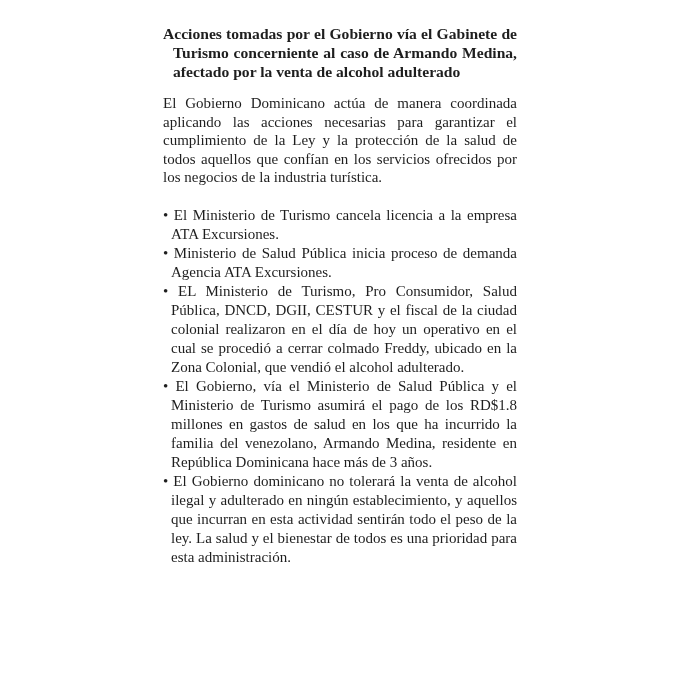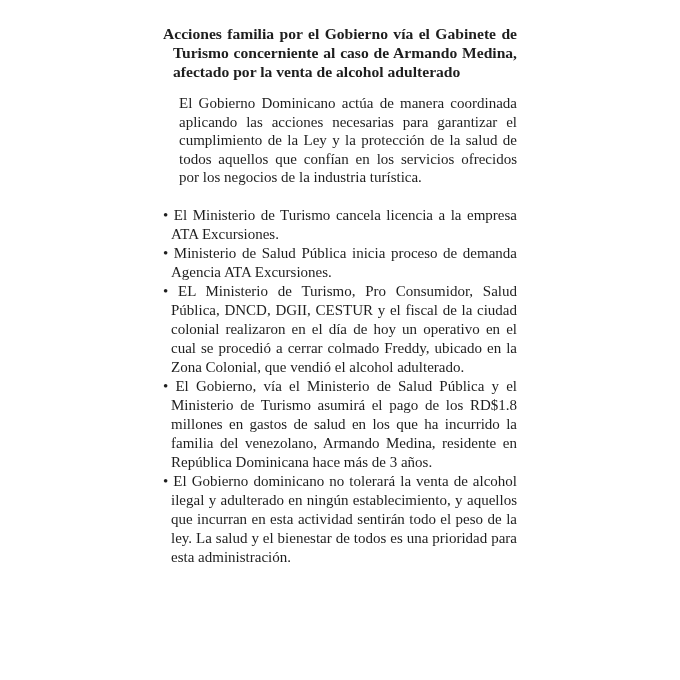--- a/index.html
+++ b/index.html
@@ -25,21 +25,21 @@
     font-size: 15.6px;
     line-height: 19px;
     text-align: justify;
     padding-left: 10px;
     text-indent: -10px;
     margin: 0 0 13px 0;
   }
   .intro {
     text-align: justify;
     line-height: 18.5px;
-    margin: 0 0 19px 16px;
+    margin: 0 0 19px 0;
   }
   .bullets {
     margin: 0;
     padding: 0;
     list-style: none;
     font-family: Liberation Serif, serif;
   }
   .bullet-item {
     text-align: justify;
     line-height: 19px;
@@ -48,21 +48,21 @@
   }
   .bullet-dot {
     display: inline;
   }
 </style>
 </head>
 <body style="background: rgb(255, 255, 255);">
 
 <div class="doc" style="color: rgb(30, 30, 30);">
 
-  <h1 class="doc-title">Acciones familia por el Gobierno vía el Gabinete de Turismo concerniente al caso de Armando Medina, afectado por la venta de alcohol adulterado</h1>
+  <h1 class="doc-title">Acciones tomadas por el Gobierno vía el Gabinete de Turismo concerniente al caso de Armando Medina, afectado por la venta de alcohol adulterado</h1>
 
   <p class="intro">El Gobierno Dominicano actúa de manera coordinada aplicando las acciones necesarias para garantizar el cumplimiento de la Ley y la protección de la salud de todos aquellos que confían en los servicios ofrecidos por los negocios de la industria turística.</p>
 
   <div class="bullets">
 
     <div class="bullet-item">
       <span class="bullet-dot">•</span>
       <span>El Ministerio de Turismo cancela licencia a la empresa ATA Excursiones.</span>
     </div>
 

